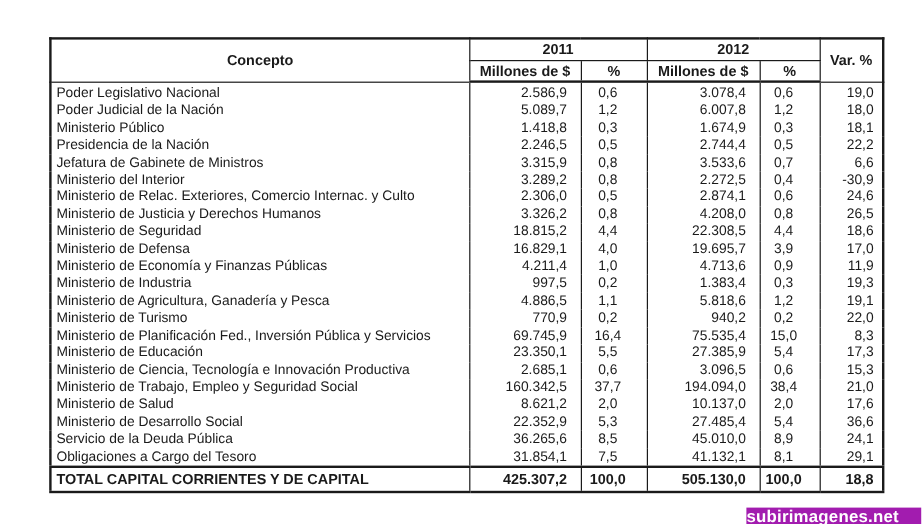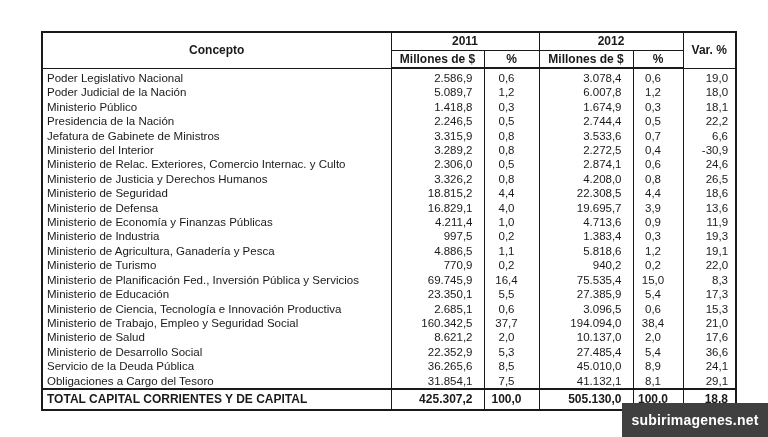--- a/index.html
+++ b/index.html
@@ -70,28 +70,27 @@
     border-bottom:2px solid #1a1a1a;
     vertical-align:middle;
   }
 
   
   .watermark {
     position:absolute;
     right:0;
     bottom:0;
     width:146px;
-    height:34px;
-    background:#404040;
+    height:14px;
+    background:#a21caf;
     color:#ffffff;
     font-weight:bold;
     font-size:14px;
     display:flex;
     align-items:center;
-    justify-content:center;
     letter-spacing:0.2px;
   }
 </style>
 </head>
 <body>
 
 <div class="page">
 
   <table class="budget">
     <colgroup>
@@ -188,21 +187,21 @@
           <td class="cell-num">22.308,5</td>
           <td class="cell-pct">4,4</td>
           <td class="cell-var">18,6</td>
         </tr>
         <tr>
           <td class="cell-concept">Ministerio de Defensa</td>
           <td class="cell-num">16.829,1</td>
           <td class="cell-pct">4,0</td>
           <td class="cell-num">19.695,7</td>
           <td class="cell-pct">3,9</td>
-          <td class="cell-var">13,6</td>
+          <td class="cell-var">17,0</td>
         </tr>
         <tr>
           <td class="cell-concept">Ministerio de Economía y Finanzas Públicas</td>
           <td class="cell-num">4.211,4</td>
           <td class="cell-pct">1,0</td>
           <td class="cell-num">4.713,6</td>
           <td class="cell-pct">0,9</td>
           <td class="cell-var">11,9</td>
         </tr>
         <tr>

